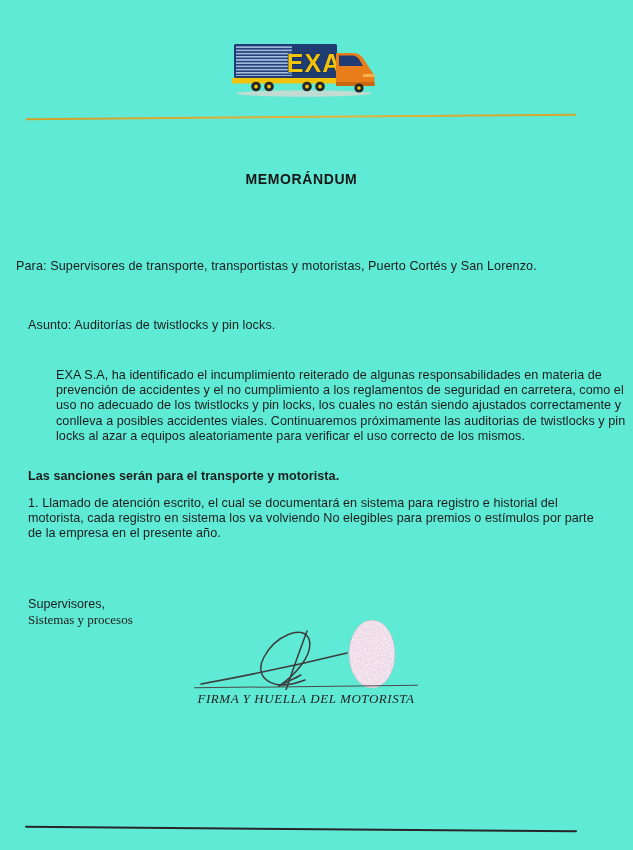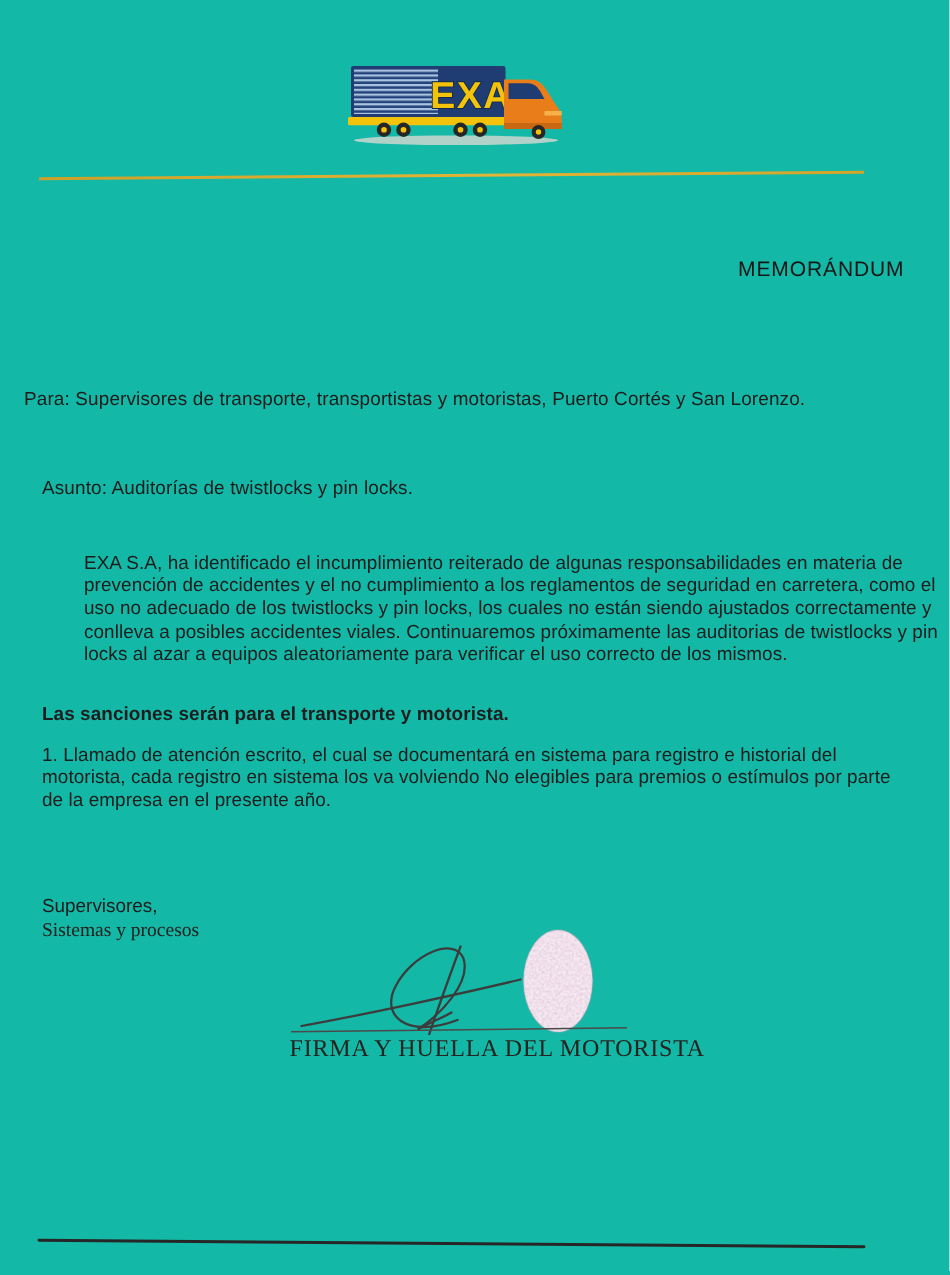--- a/index.html
+++ b/index.html
@@ -4,21 +4,21 @@
 <style>
   html, body {
     margin: 0;
     padding: 0;
     background: #ffffff;
   }
   .page {
     position: relative;
     width: 633px;
     height: 850px;
-    background: #14b8a6;
+    background: #5eead4;
     overflow: hidden;
     font-family: "Liberation Sans", sans-serif;
     color: #1c1c1c;
   }
   .abs { position: absolute; }
 
   
   .logo-wrap {
     left: 232px;
     top: 40px;
@@ -32,23 +32,23 @@
     height: 2px;
     background: linear-gradient(90deg, #cfa028, #e2b437 55%, #d2a42a);
     transform: rotate(-0.45deg);
   }
 
   
   .memo-title {
     left: 0;
     top: 171px;
     width: 603px;
-    text-align: right;
+    text-align: center;
     font-size: 14px;
-    font-weight: normal;
+    font-weight: bold;
     letter-spacing: 0.6px;
     color: #161616;
   }
 
   
   .field { font-size: 12.6px; letter-spacing: 0.1px; white-space: nowrap; }
   .field-para   { left: 16px; top: 259px; }
   .field-de     { left: 28px; top: 291px; }
   .field-asunto { left: 28px; top: 318px; }
 
@@ -84,24 +84,25 @@
     height: 1.3px;
     background: #4a4a4a;
     transform: rotate(-0.7deg);
   }
   .signature-caption {
     left: 193px;
     top: 691px;
     width: 226px;
     text-align: center;
     font-family: "Liberation Serif", "DejaVu Serif", serif;
-    font-size: 16px;
+    font-size: 13px;
     letter-spacing: 0.55px;
     color: #272320;
     white-space: nowrap;
+    font-style: italic;
   }
 
   
   .scan-edge {
     left: 25px;
     top: 828px;
     width: 552px;
     height: 2px;
     background: #262626;
     transform: rotate(0.45deg);

